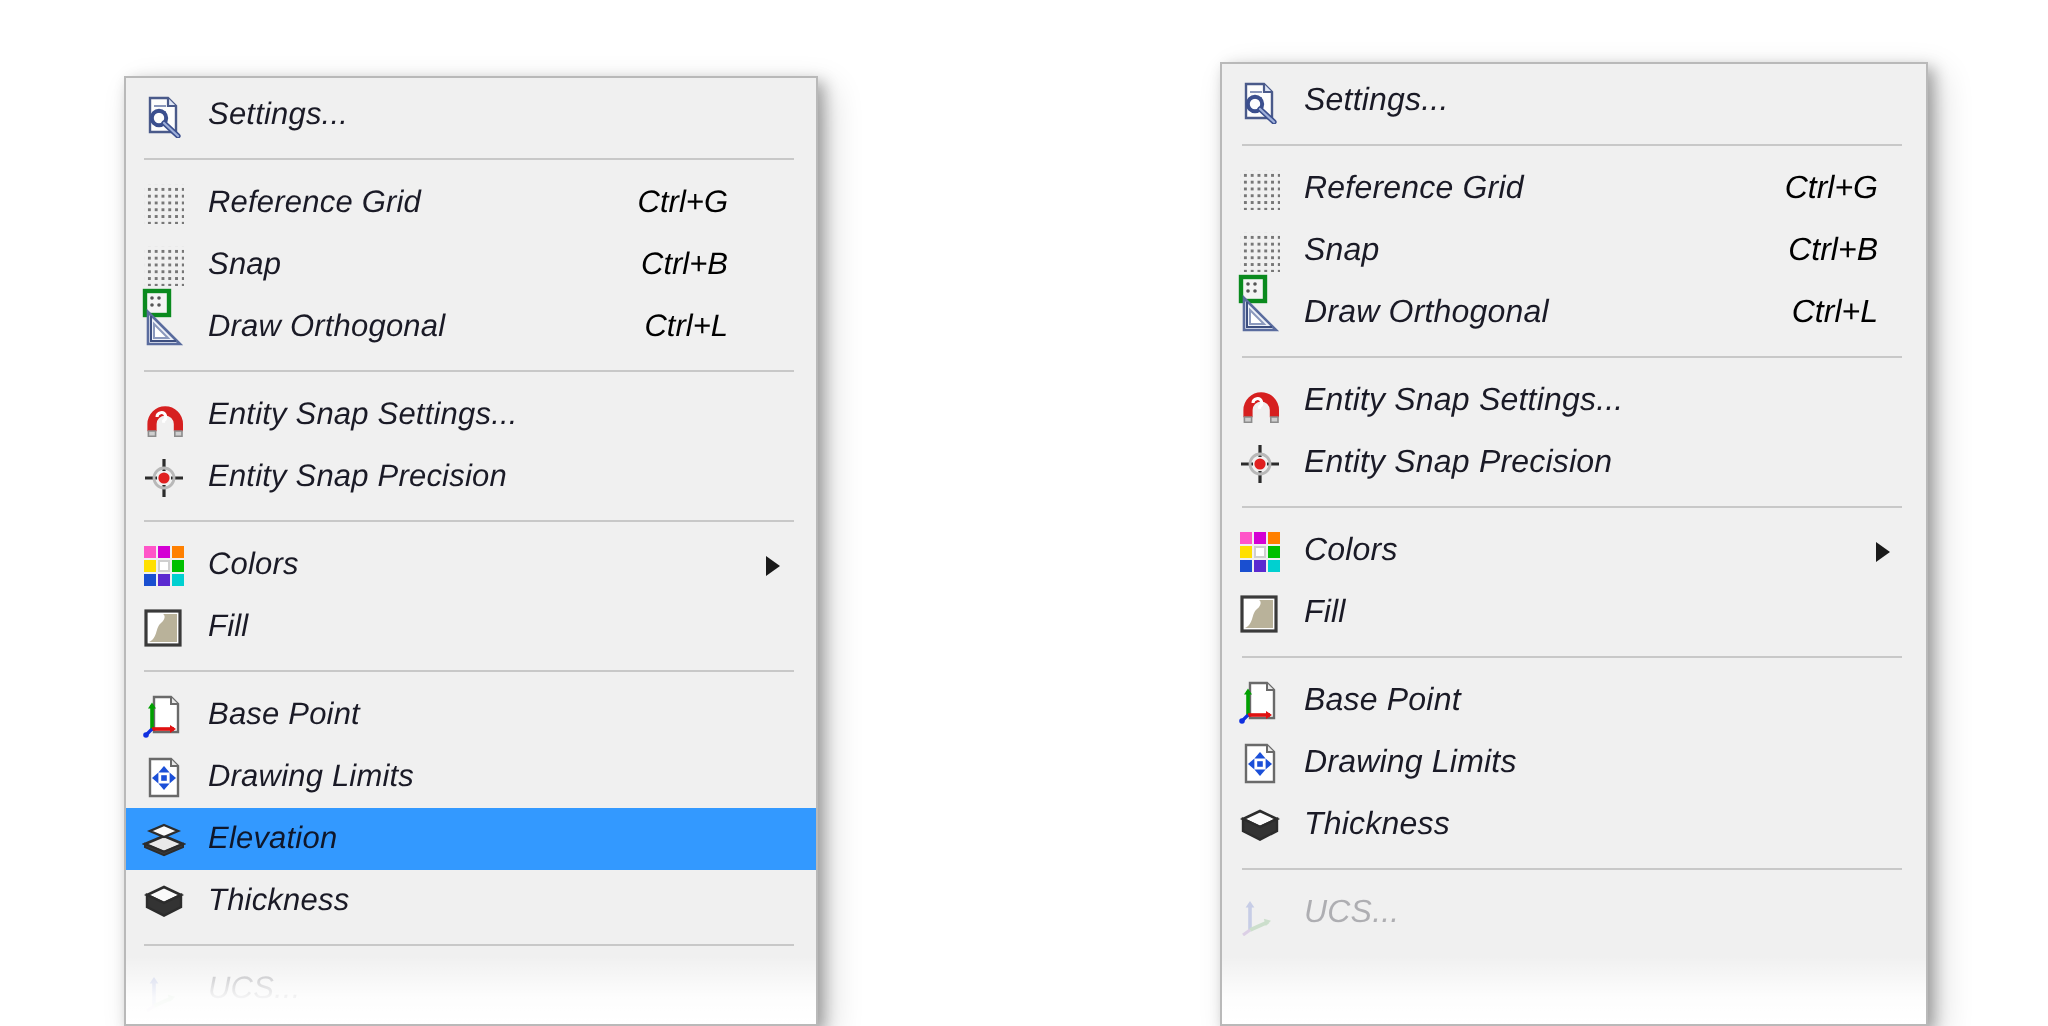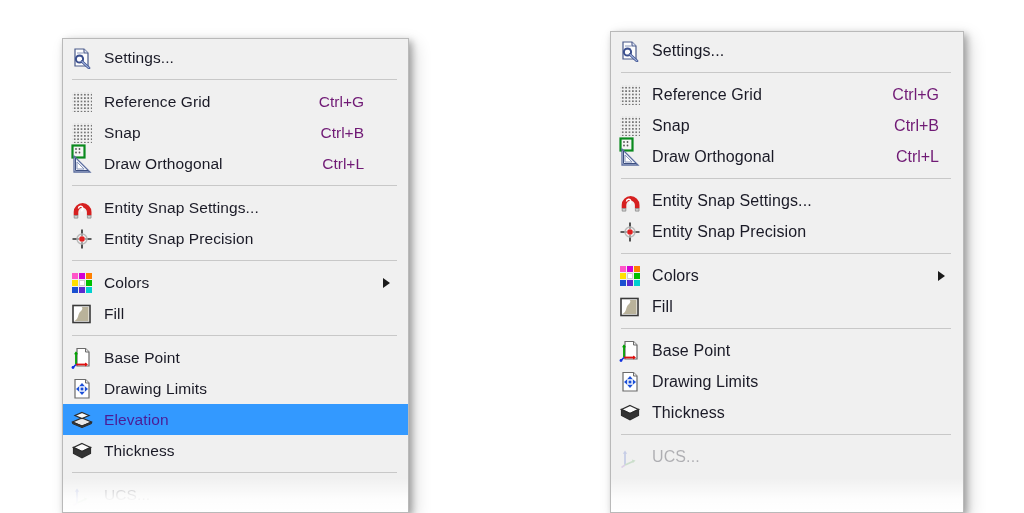--- a/index.html
+++ b/index.html
@@ -10,20 +10,21 @@
     height: 513px;
     overflow: hidden;
     font-family: "Liberation Sans", sans-serif;
   }
 
   #stage {
     position: relative;
     width: 932px;
     height: 513px;
     background: #ffffff;
+    font-style: italic;
   }
 
   
   .menu {
     position: absolute;
     background: #f0f0f0;
     border: 1px solid #b9b9b9;
     box-shadow: 3px 3px 7px rgba(0,0,0,0.30),
                 6px 6px 16px rgba(0,0,0,0.16);
     box-sizing: border-box;
@@ -57,41 +58,41 @@
   .item .label {
     font-size: 15.5px;
     color: #1a1a26;
     letter-spacing: 0.1px;
     flex: 1 1 auto;
   }
   .menu.right .item .label { font-size: 16px; }
 
   .item .accel {
     font-size: 15.5px;
-    color: #701a75;
+    color: #000000;
     margin-left: 18px;
     padding-right: 38px;
   }
   .menu.right .item .accel { font-size: 16px; padding-right: 18px; }
 
   .item .submenu-arrow {
     position: absolute;
     right: 18px;
     top: 50%;
     width: 0; height: 0;
     margin-top: -5px;
     border-top: 5px solid transparent;
     border-bottom: 5px solid transparent;
     border-left: 7px solid #1a1a1a;
   }
 
   .item.selected {
     background: #3399ff;
   }
-  .item.selected .label { color: #4c1d95; }
+  .item.selected .label { color: #0f172a; }
 
   
   .item.faded { opacity: 0.30; }
 
   
   .sep {
     height: 1px;
     background: #c8c8c8;
     margin: 6px 11px 6px 9px;
   }

